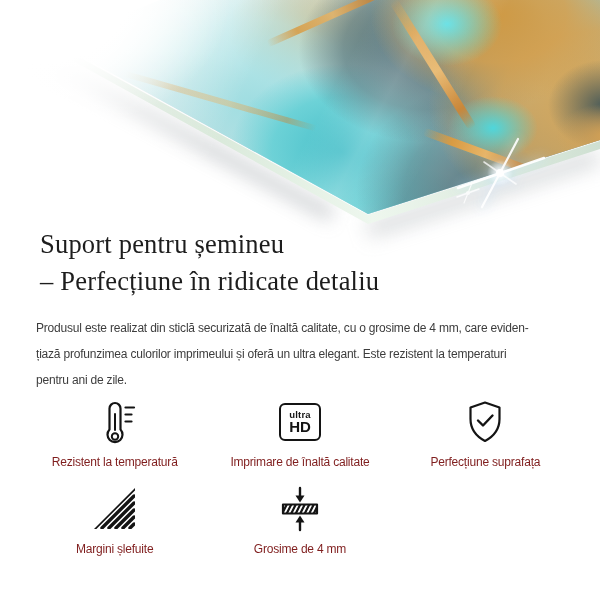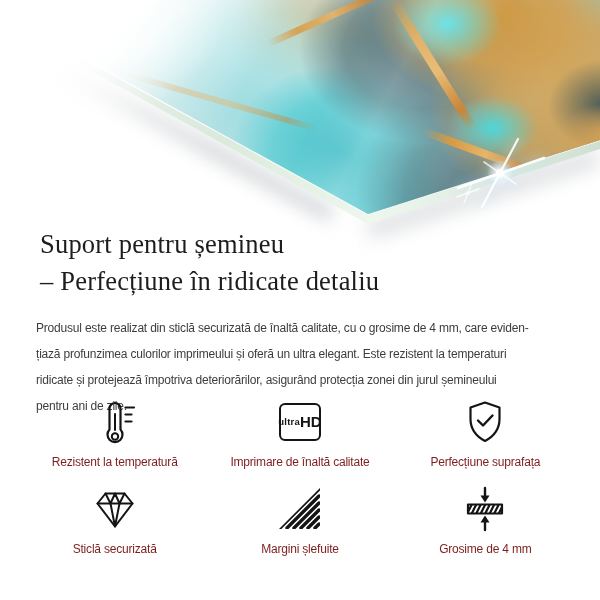--- a/index.html
+++ b/index.html
@@ -57,21 +57,21 @@
   .desc{position:absolute;left:36px;top:315px;font-size:12px;line-height:26px;
     color:#3d3d3d;letter-spacing:-.2px;white-space:nowrap;}
   
   .features{position:absolute;left:22px;top:398px;width:556px;display:grid;
     grid-template-columns:repeat(3,1fr);row-gap:16px;}
   .feature{display:flex;flex-direction:column;align-items:center;}
   .f-icon{height:48px;display:flex;align-items:center;justify-content:center;}
   .f-label{margin-top:9px;font-size:12px;letter-spacing:-.2px;color:#7f1d1d;}
   svg.ic{stroke:#141414;fill:none;stroke-linecap:round;stroke-linejoin:round;}
   .uhd{width:38px;height:34px;border:2.6px solid #141414;border-radius:6px;
-    display:flex;flex-direction:row;align-items:center;justify-content:center;color:#141414;}
+    display:flex;flex-direction:column;align-items:center;justify-content:center;color:#141414;}
   .uhd-top{font-size:9.5px;font-weight:700;line-height:10px;letter-spacing:.2px;}
   .uhd-bottom{font-size:15px;font-weight:800;line-height:14px;}
 </style>
 </head>
 <body>
 
 <div class="hero">
   <div class="shadow1"></div>
   <div class="shadow2"></div>
   <div class="art">
@@ -107,21 +107,20 @@
 </div>
 
 <h1 class="heading" style="margin:0;font-weight:400;">
   <span style="display:block;">Suport pentru șemineu</span>
   <span style="display:block;">– Perfecțiune în ridicate detaliu</span>
 </h1>
 
 <div class="desc">
   <div>Produsul este realizat din sticlă securizată de înaltă calitate, cu o grosime de 4 mm, care eviden-</div>
   <div>țiază profunzimea culorilor imprimeului și oferă un ultra elegant. Este rezistent la temperaturi</div>
-  <div>ridicate și protejează împotriva deteriorărilor, asigurând protecția zonei din jurul șemineului</div>
   <div>pentru ani de zile.</div>
 </div>
 
 <div class="features">
 
   <div class="feature">
     <div class="f-icon">
       <svg class="ic" width="48" height="48" viewBox="0 0 48 48" stroke-width="2.2">
         <path d="M29.5,31.5 L29.5,10.5 A5.5,5.5 0 0 0 18.5,10.5 L18.5,31.5 A7.5,7.5 0 1 0 29.5,31.5 Z"></path>
         <line x1="24" y1="16" x2="24" y2="32" stroke-width="2"></line>
@@ -147,31 +146,20 @@
   <div class="feature">
     <div class="f-icon">
       <svg class="ic" width="48" height="48" viewBox="0 0 48 48" stroke-width="2.2">
         <path d="M24,4.5 L38.5,9.5 V21 C38.5,31.5 32.5,38.5 24,43 C15.5,38.5 9.5,31.5 9.5,21 V9.5 Z"></path>
         <polyline points="17,22.5 22,27.5 31.5,17.5" stroke-width="2.4"></polyline>
       </svg>
     </div>
     <div class="f-label">Perfecțiune suprafața</div>
   </div>
 
-  <div class="feature">
-    <div class="f-icon">
-      <svg class="ic" width="48" height="48" viewBox="0 0 48 48" stroke-width="2">
-        <path d="M14.5,8.5 H33.5 L41.5,18.5 L24,41.5 L6.5,18.5 Z"></path>
-        <path d="M6.5,18.5 H41.5"></path>
-        <path d="M14.5,8.5 L19.5,18.5 L24,8.5 L28.5,18.5 L33.5,8.5"></path>
-        <path d="M19.5,18.5 L24,41.5 M28.5,18.5 L24,41.5"></path>
-      </svg>
-    </div>
-    <div class="f-label">Sticlă securizată</div>
-  </div>
 
   <div class="feature">
     <div class="f-icon">
       <svg class="ic" width="48" height="48" viewBox="0 0 48 48" stroke-width="3.4">
         <defs>
             <clipPath id="tri">
               <path d="M3,44 L44,3 L44,44 Z"></path>
             </clipPath>
           </defs>
         <g clip-path="url(#tri)">

